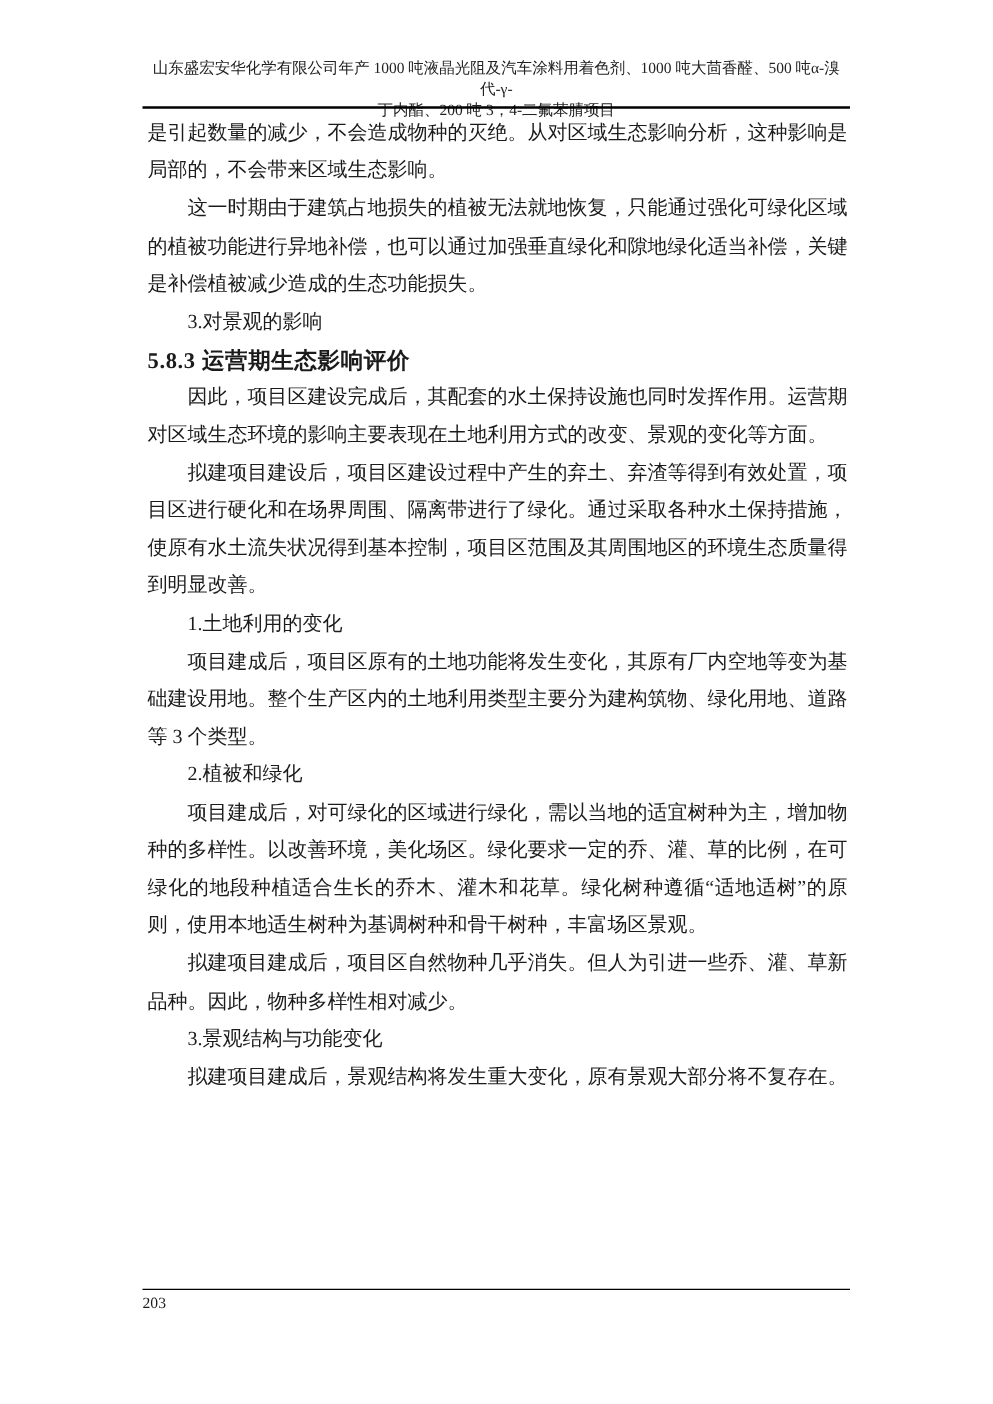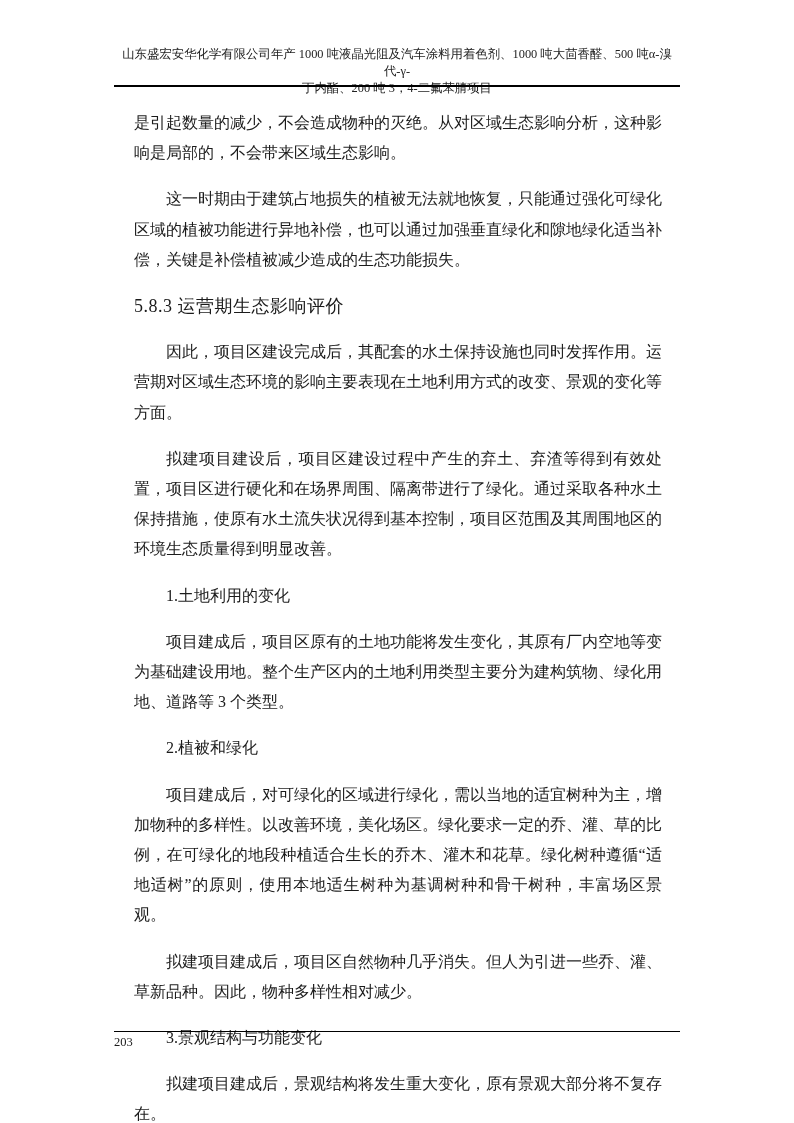--- a/index.html
+++ b/index.html
@@ -40,30 +40,30 @@
   .page-body {
     position: absolute;
     left: 118px;
     top: 92px;
     width: 560px;
     font-size: 16px;
     line-height: 30.2px;
     text-align: justify;
   }
   .page-body p {
-    margin: 16px;
+    margin: 0;
     padding: 0;
     text-indent: 2em;
   }
   .page-body p.cont {
     text-indent: 0;
   }
   .page-body p.heading2 {
     text-indent: 0;
-    font-weight: normal;
+    font-weight: bold;
     font-size: 18px;
     letter-spacing: 0.5px;
   }
   
   .footer-rule {
     position: absolute;
     left: 114px;
     top: 1031px;
     width: 566px;
     height: 0;
@@ -87,20 +87,21 @@
 
   <div class="page-header">
     <div>山东盛宏安华化学有限公司年产 1000 吨液晶光阻及汽车涂料用着色剂、1000 吨大茴香醛、500 吨α-溴代-γ-</div>
     <div>丁内酯、200 吨 3，4-二氟苯腈项目</div>
   </div>
   <div class="header-rule"></div>
 
   <div class="page-body">
     <p class="cont">是引起数量的减少，不会造成物种的灭绝。从对区域生态影响分析，这种影响是局部的，不会带来区域生态影响。</p>
     <p>这一时期由于建筑占地损失的植被无法就地恢复，只能通过强化可绿化区域的植被功能进行异地补偿，也可以通过加强垂直绿化和隙地绿化适当补偿，关键是补偿植被减少造成的生态功能损失。</p>
+    <p>3.对景观的影响</p>
     <p class="heading2">5.8.3 运营期生态影响评价</p>
     <p>因此，项目区建设完成后，其配套的水土保持设施也同时发挥作用。运营期对区域生态环境的影响主要表现在土地利用方式的改变、景观的变化等方面。</p>
     <p>拟建项目建设后，项目区建设过程中产生的弃土、弃渣等得到有效处置，项目区进行硬化和在场界周围、隔离带进行了绿化。通过采取各种水土保持措施，使原有水土流失状况得到基本控制，项目区范围及其周围地区的环境生态质量得到明显改善。</p>
     <p>1.土地利用的变化</p>
     <p>项目建成后，项目区原有的土地功能将发生变化，其原有厂内空地等变为基础建设用地。整个生产区内的土地利用类型主要分为建构筑物、绿化用地、道路等 3 个类型。</p>
     <p>2.植被和绿化</p>
     <p>项目建成后，对可绿化的区域进行绿化，需以当地的适宜树种为主，增加物种的多样性。以改善环境，美化场区。绿化要求一定的乔、灌、草的比例，在可绿化的地段种植适合生长的乔木、灌木和花草。绿化树种遵循“适地适树”的原则，使用本地适生树种为基调树种和骨干树种，丰富场区景观。</p>
     <p>拟建项目建成后，项目区自然物种几乎消失。但人为引进一些乔、灌、草新品种。因此，物种多样性相对减少。</p>
     <p>3.景观结构与功能变化</p>
     <p>拟建项目建成后，景观结构将发生重大变化，原有景观大部分将不复存在。</p>

